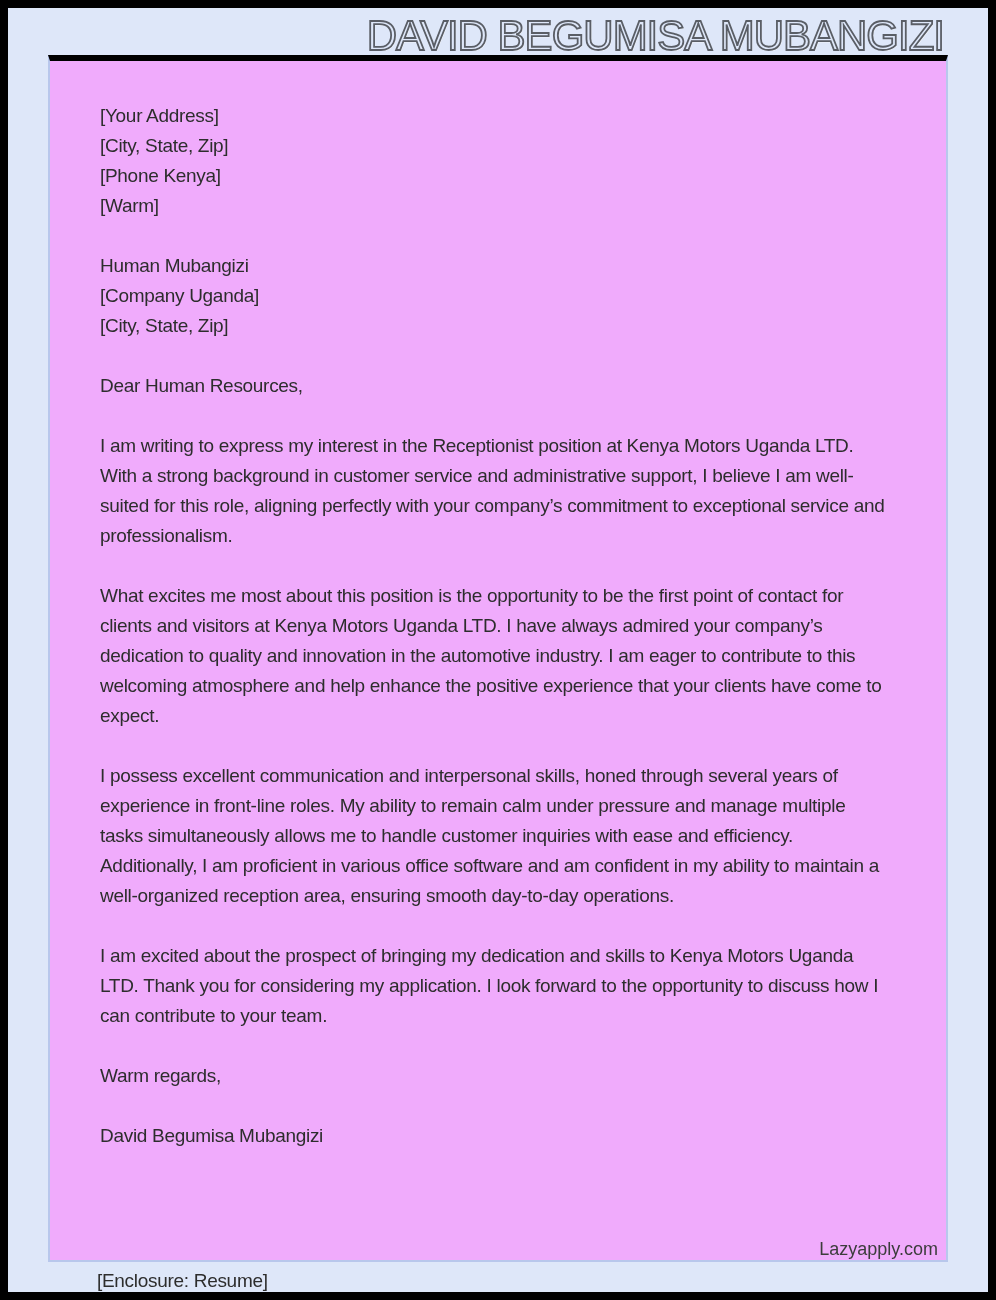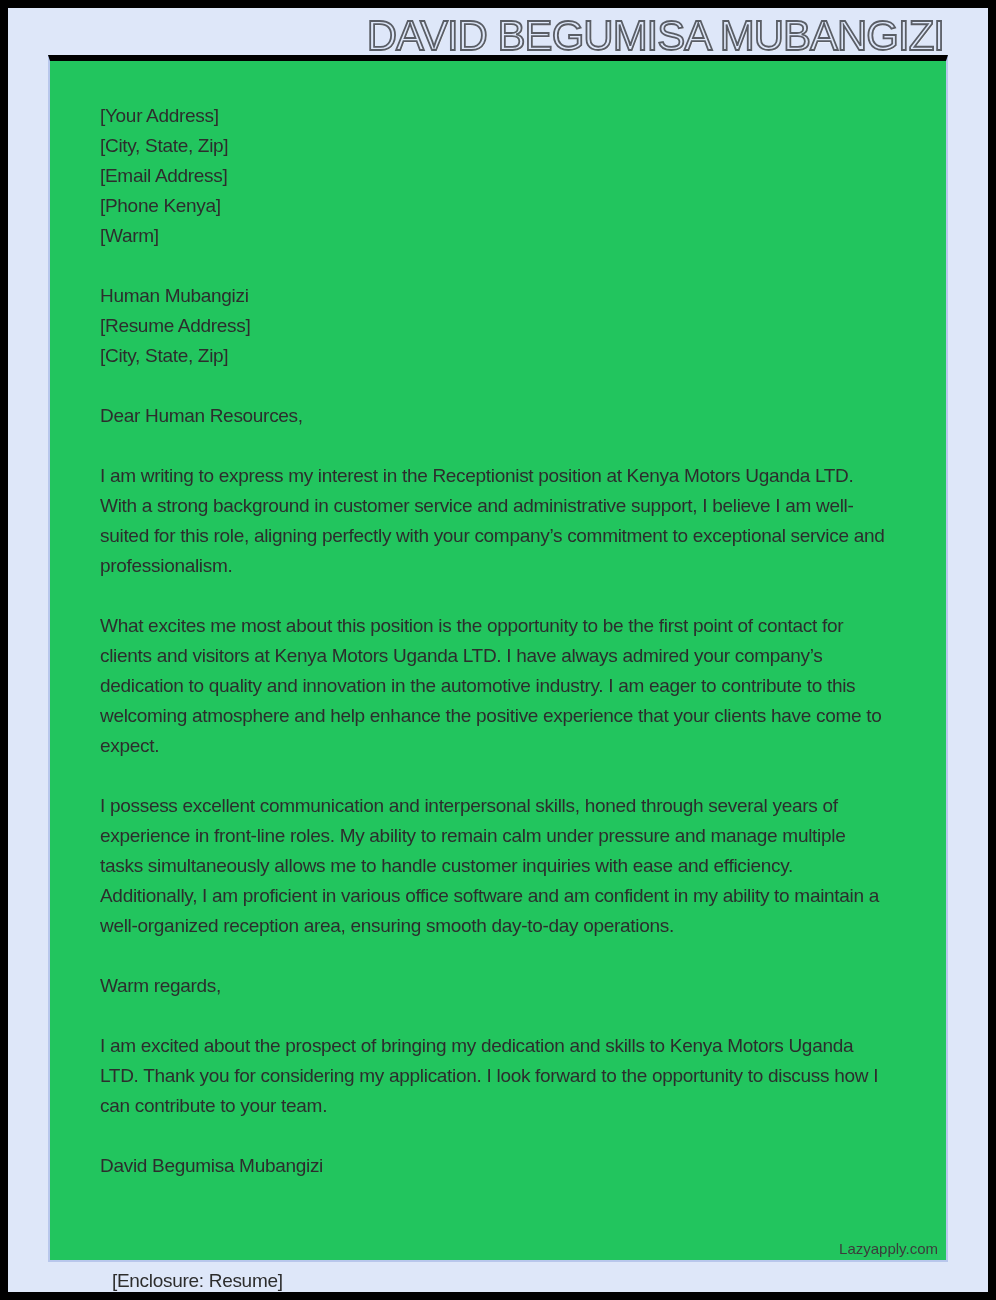--- a/index.html
+++ b/index.html
@@ -34,21 +34,21 @@
   }
 
   
   .page {
     position: absolute;
     left: 40px;
     top: 47px;
     width: 900px;
     height: 1207px;
     box-sizing: border-box;
-    background: #22c55e;
+    background: #f0abfc;
     border-top: 6px solid #000;
     border-left: 2px solid #b8c7ec;
     border-right: 2px solid #b8c7ec;
     border-bottom: 2px solid #b8c7ec;
     padding: 40px 50px 0 50px;
   }
 
   .page, .enclosure {
     color: #2d2d2d;
     font-size: 19px;
@@ -58,63 +58,62 @@
 
   .block { margin: 0 0 30px 0; }
   .line  { margin: 0; }
   p.para { margin: 0 4px 30px 0; }
 
   
   .watermark {
     position: absolute;
     right: 8px;
     bottom: 2px;
-    font-size: 15px;
+    font-size: 18px;
     line-height: 18px;
     letter-spacing: 0;
     color: #3c3c3c;
     text-align: center;
   }
 
   
   .enclosure {
     position: absolute;
-    left: 104px;
+    left: 89px;
     top: 1258px;
     white-space: nowrap;
   }
 </style>
 </head>
 <body>
 
 <div class="header-name">DAVID BEGUMISA MUBANGIZI</div>
 
 <div class="page">
 
   <div class="block">
     <div class="line">[Your Address]</div>
     <div class="line">[City, State, Zip]</div>
-    <div class="line">[Email Address]</div>
     <div class="line">[Phone Kenya]</div>
     <div class="line">[Warm]</div>
   </div>
 
   <div class="block">
     <div class="line">Human Mubangizi</div>
-    <div class="line">[Resume Address]</div>
+    <div class="line">[Company Uganda]</div>
     <div class="line">[City, State, Zip]</div>
   </div>
 
   <p class="para">Dear Human Resources,</p>
 
   <p class="para">I am writing to express my interest in the Receptionist position at Kenya Motors Uganda LTD. With a strong background in customer service and administrative support, I believe I am well-suited for this role, aligning perfectly with your company’s commitment to exceptional service and professionalism.</p>
   <p class="para">What excites me most about this position is the opportunity to be the first point of contact for clients and visitors at Kenya Motors Uganda LTD. I have always admired your company’s dedication to quality and innovation in the automotive industry. I am eager to contribute to this welcoming atmosphere and help enhance the positive experience that your clients have come to expect.</p>
   <p class="para">I possess excellent communication and interpersonal skills, honed through several years of experience in front-line roles. My ability to remain calm under pressure and manage multiple tasks simultaneously allows me to handle customer inquiries with ease and efficiency. Additionally, I am proficient in various office software and am confident in my ability to maintain a well-organized reception area, ensuring smooth day-to-day operations.</p>
+  <p class="para">I am excited about the prospect of bringing my dedication and skills to Kenya Motors Uganda LTD. Thank you for considering my application. I look forward to the opportunity to discuss how I can contribute to your team.</p>
+
   <p class="para">Warm regards,</p>
-
-  <p class="para">I am excited about the prospect of bringing my dedication and skills to Kenya Motors Uganda LTD. Thank you for considering my application. I look forward to the opportunity to discuss how I can contribute to your team.</p>
 
   <p class="para">David Begumisa Mubangizi</p>
 
   <div class="watermark">Lazyapply.com</div>
 </div>
 
 <div class="enclosure">[Enclosure: Resume]</div>
 
 </body></html>

